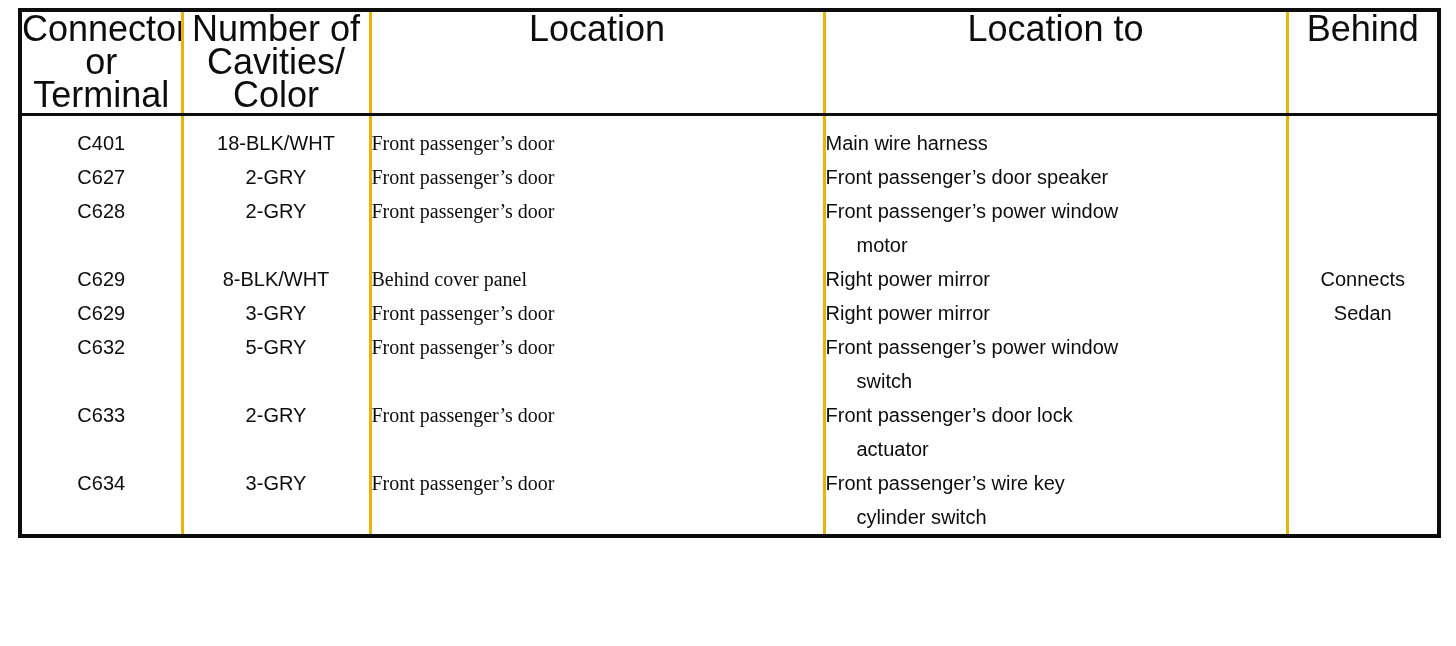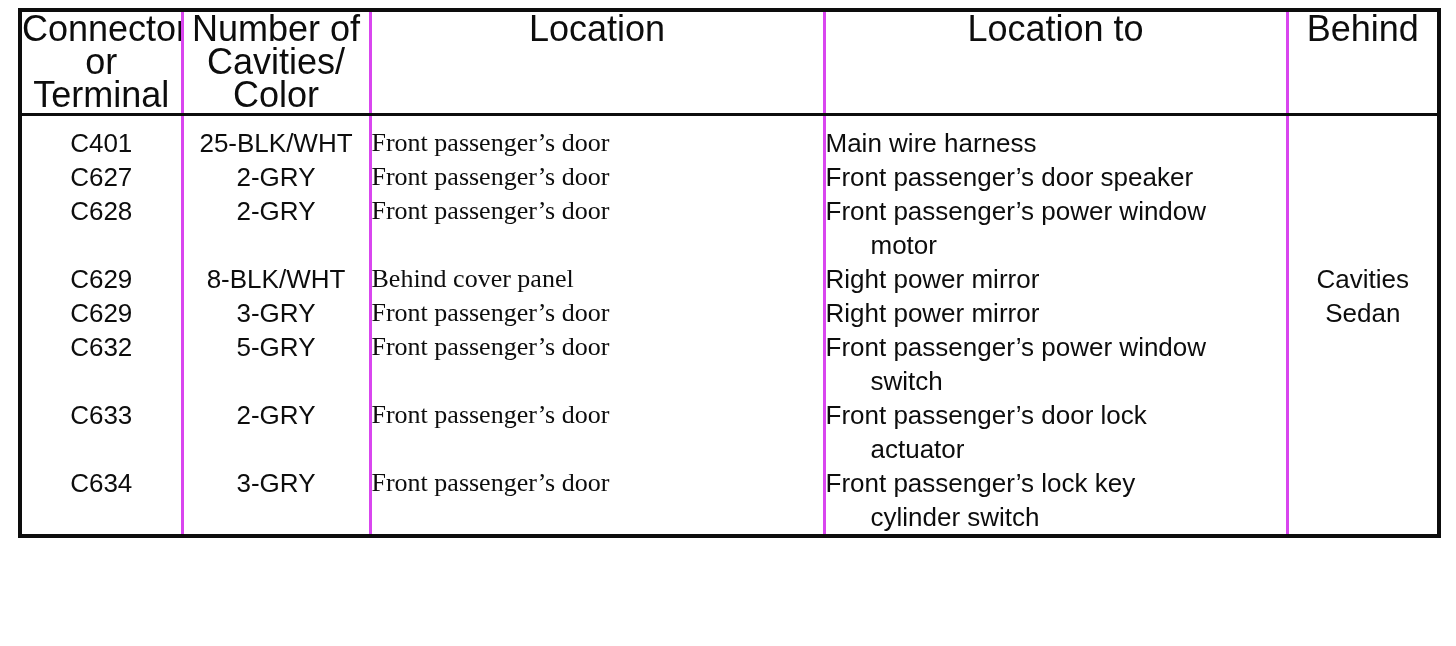--- a/index.html
+++ b/index.html
@@ -14,42 +14,42 @@
     font-family: "Liberation Sans", sans-serif;
     color: #0d0d0d;
   }
   table.conn {
     border-collapse: collapse;
     table-layout: fixed;
     width: 1419px;
     border: 4px solid #0d0d0d;
   }
   table.conn th, table.conn td {
-    border-left: 3px solid #d946ef;
+    border-left: 3px solid #eab308;
     padding: 0;
     vertical-align: top;
     overflow: hidden;
   }
   table.conn th:first-child, table.conn td:first-child { border-left: none; }
   thead th {
     height: 101px;
     vertical-align: middle;
     text-align: center;
     font-weight: normal;
     font-size: 36px;
     border-bottom: 3px solid #0d0d0d;
   }
   .hline { line-height: 33px; white-space: nowrap; }
-  tbody td { font-size: 26px; }
+  tbody td { font-size: 20px; }
   tbody tr:first-child td { padding-top: 10px; }
   .line { height: 34px; line-height: 34px; white-space: nowrap; }
   td.col-connector .line, td.col-cavities .line, td.col-notes .line { text-align: center; }
   td.col-location { padding-left: 16px; font-family: Liberation Serif, serif; }
   td.col-connects { padding-left: 17px; margin-left: 26px; }
-  td.col-connects .line.cont { padding-left: 45px; }
+  td.col-connects .line.cont { padding-left: 31px; }
 </style>
 </head>
 <body>
 
 <div class="page">
   <table class="conn">
     <colgroup>
       <col style="width:162px">
       <col style="width:188px">
       <col style="width:454px">
@@ -78,21 +78,21 @@
             <div class="hline">Behind</div>
           </th>
         </tr>
     </thead>
     <tbody>
         <tr>
           <td class="col-connector">
             <div class="line">C401</div>
           </td>
           <td class="col-cavities">
-            <div class="line">25-BLK/WHT</div>
+            <div class="line">18-BLK/WHT</div>
           </td>
           <td class="col-location">
             <div class="line">Front passenger’s door</div>
           </td>
           <td class="col-connects">
             <div class="line">Main wire harness</div>
           </td>
           <td class="col-notes"></td>
         </tr>
         <tr>
@@ -133,21 +133,21 @@
           <td class="col-cavities">
             <div class="line">8-BLK/WHT</div>
           </td>
           <td class="col-location">
             <div class="line">Behind cover panel</div>
           </td>
           <td class="col-connects">
             <div class="line">Right power mirror</div>
           </td>
           <td class="col-notes">
-            <div class="line">Cavities</div>
+            <div class="line">Connects</div>
           </td>
         </tr>
         <tr>
           <td class="col-connector">
             <div class="line">C629</div>
           </td>
           <td class="col-cavities">
             <div class="line">3-GRY</div>
           </td>
           <td class="col-location">
@@ -196,20 +196,20 @@
           <td class="col-connector">
             <div class="line">C634</div>
           </td>
           <td class="col-cavities">
             <div class="line">3-GRY</div>
           </td>
           <td class="col-location">
             <div class="line">Front passenger’s door</div>
           </td>
           <td class="col-connects">
-            <div class="line">Front passenger’s lock key</div>
+            <div class="line">Front passenger’s wire key</div>
             <div class="line cont">cylinder switch</div>
           </td>
           <td class="col-notes"></td>
         </tr>
       </tbody>
   </table>
 </div>
 
 </body></html>

